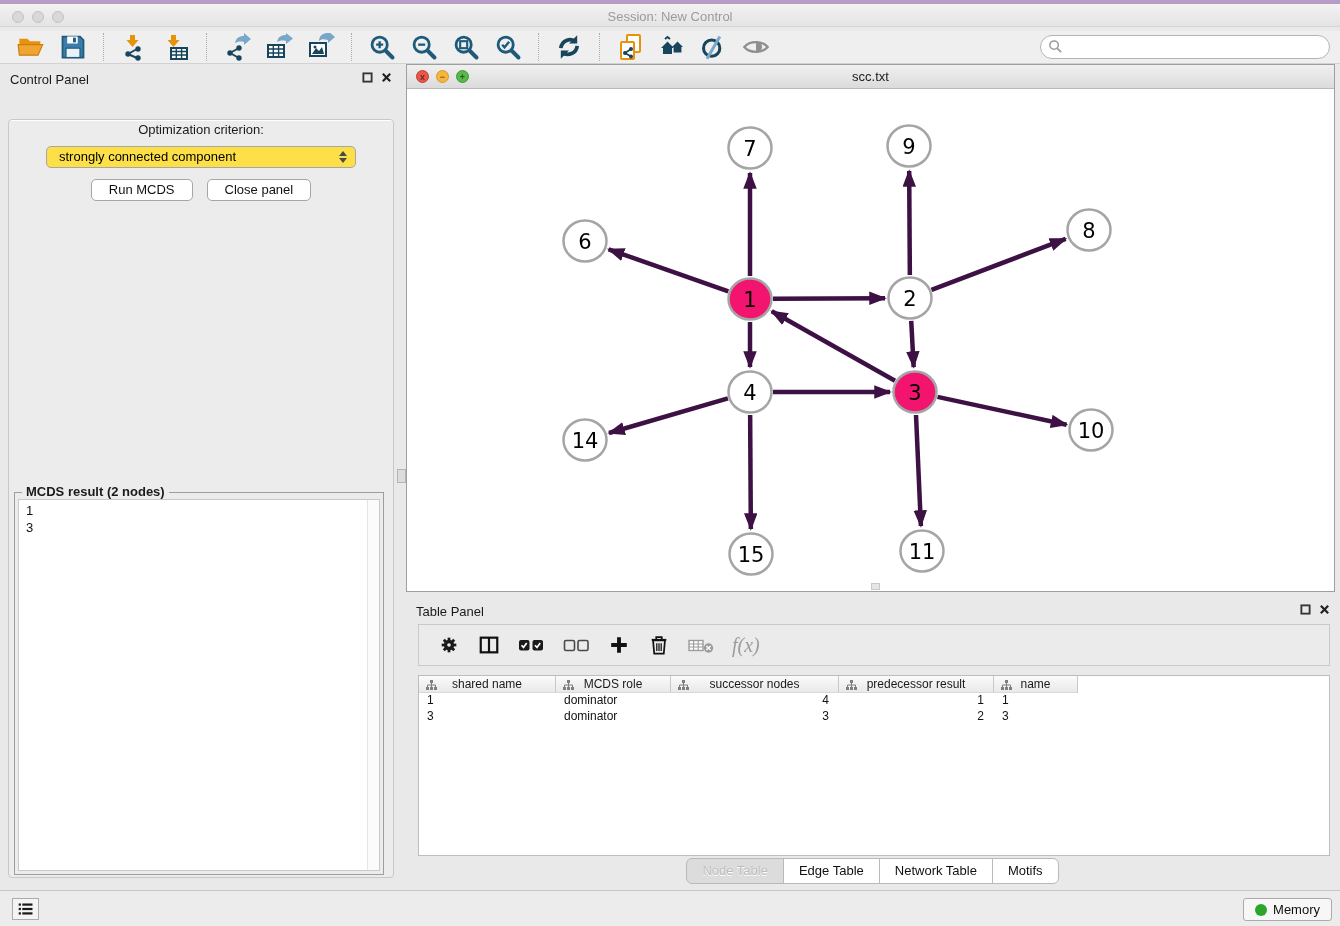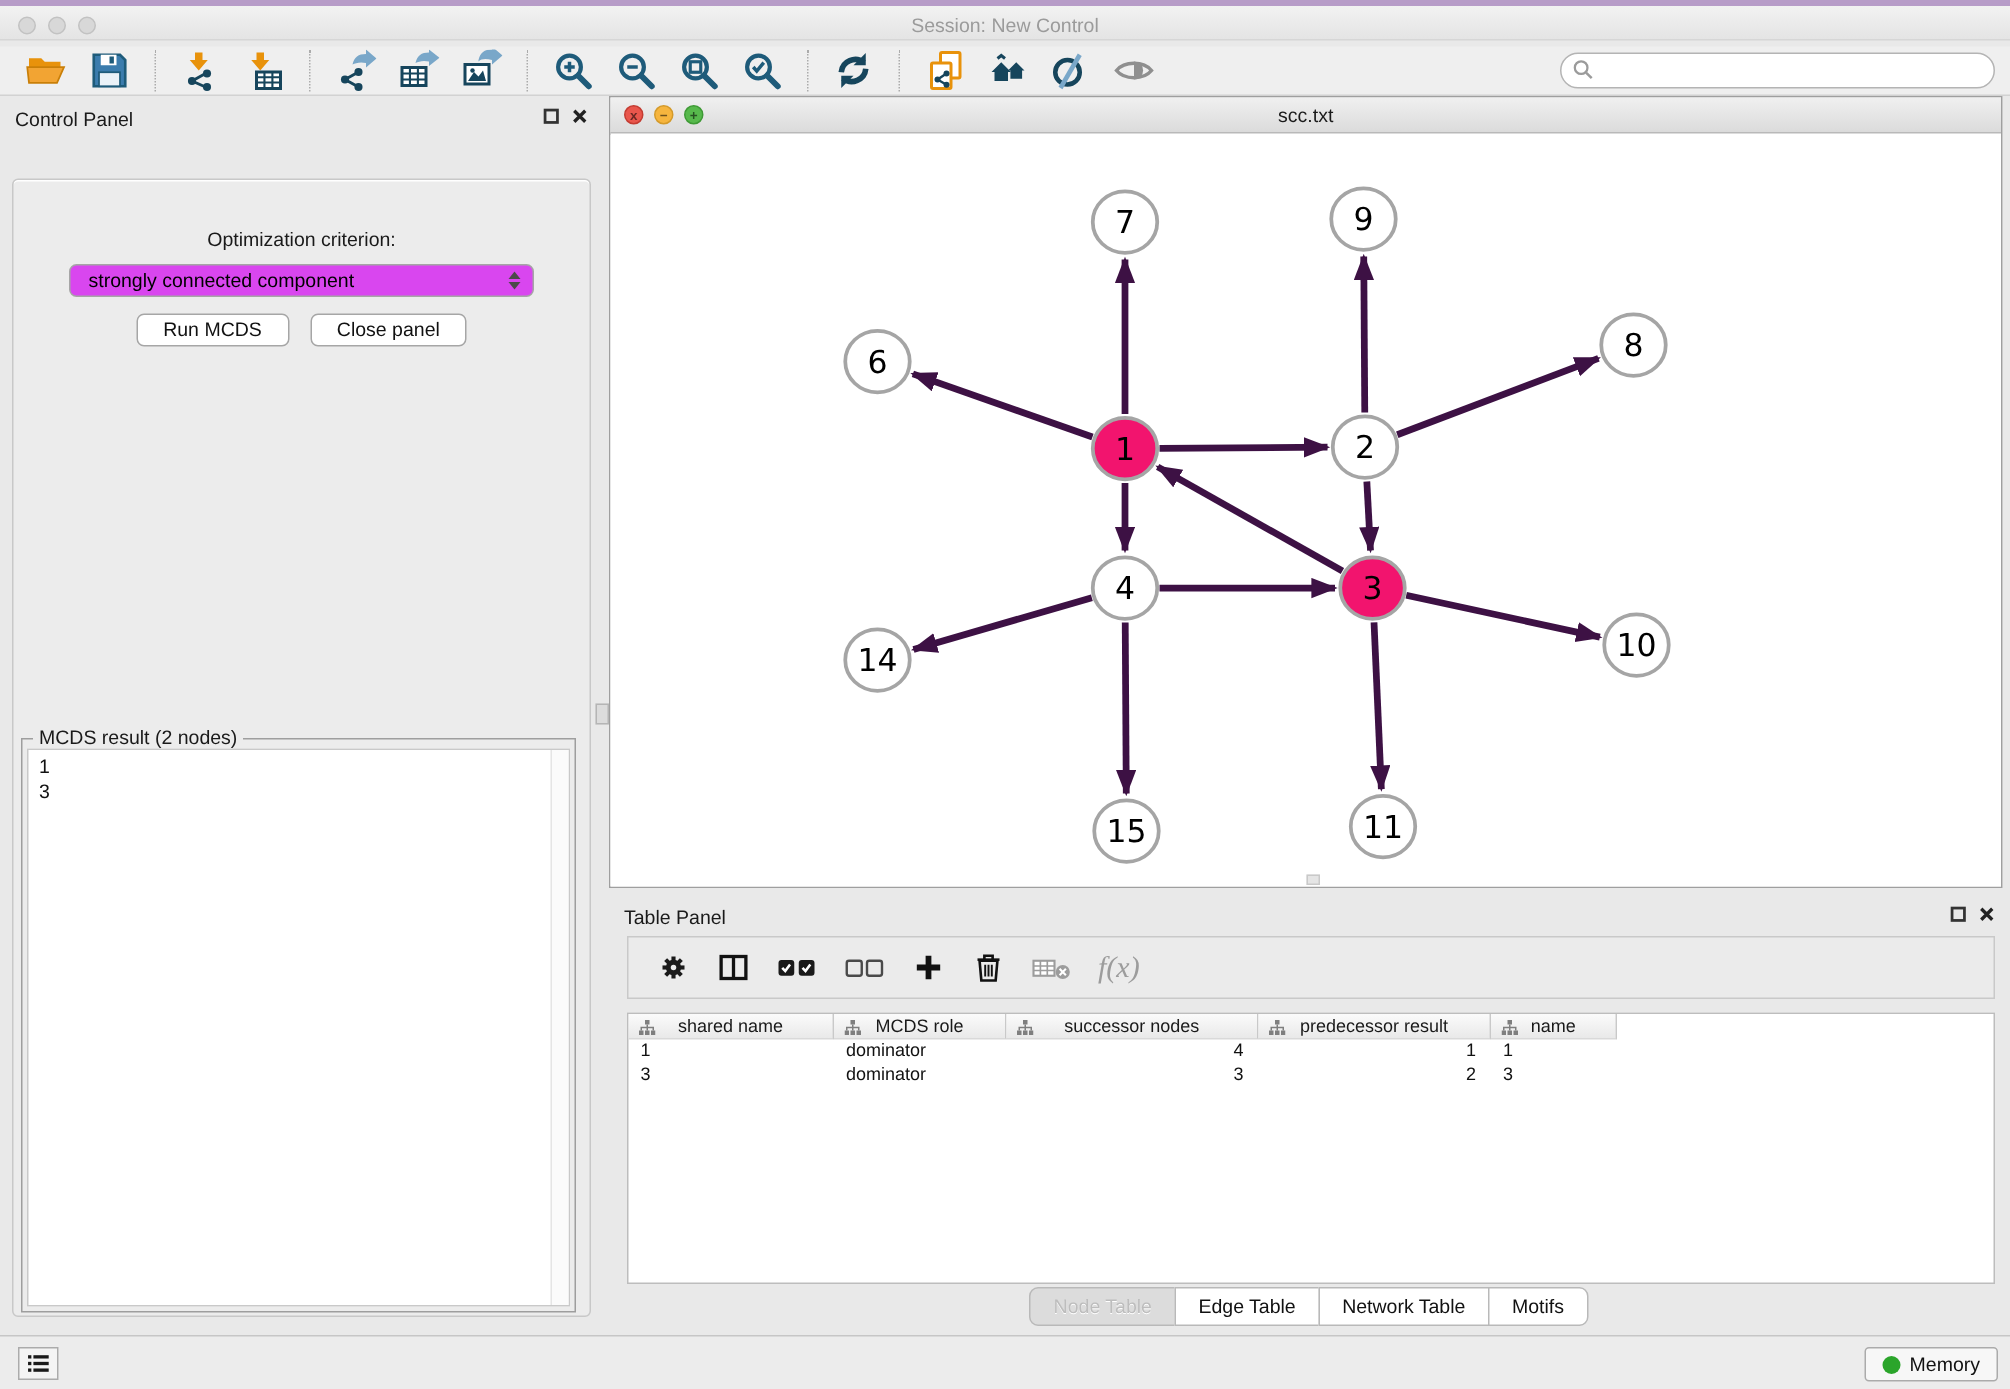--- a/index.html
+++ b/index.html
@@ -29,32 +29,32 @@
   .control-panel { position:absolute; left:0; top:64px; width:402px; height:818px;padding-left:24px; }
   .panel-title { position:absolute; left:10px; top:8px; font-size:13px; color:#1a1a1a; }
   .win-btns { position:absolute; right:10px; top:8px; display:flex; gap:8px; align-items:center; }
   .win-btns svg { width:11px; height:11px; }
   .cp-tabs { position:absolute; left:0; right:0; top:33px; display:flex; justify-content:center; z-index:2; }
   .cp-tab { border:1px solid #B9B9B9; background:#fff; color:#111; font-size:13px; padding:3px 13px 4px;
     margin-left:-1px; }
   .cp-tab.sel { background:#ECECEC; color:#B5B5B5; border-radius:6px 6px 0 0; border-color:#C4C4C4; padding:4px 15px 5px; margin-top:-1px; }
   .cp-body { position:absolute; left:8px; right:8px; top:55px; bottom:4px; background:#ECECEC;
     border:1px solid #C8C8C8; border-radius:4px; box-shadow:inset 0 1px 0 #fff; }
-  .opt-label { text-align:center; margin-top:32px; font-size:13px; color:#1a1a1a; }
-  .dropdown { position:relative; margin:9px auto 0; width:310px; height:22px; background:#d946ef;
+  .opt-label { text-align:center; margin-top:2px; font-size:13px; color:#1a1a1a; }
+  .dropdown { position:relative; margin:9px auto 0; width:310px; height:22px; background:#fde047;
     border:1px solid #A6A6A6; border-radius:5px; font-size:13px; line-height:20px; padding-left:12px; }
   .dd-arrows { position:absolute; right:8px; top:4px; display:flex; flex-direction:column; gap:2px; }
   .dd-arrows i { display:block; width:0; height:0; border-left:4px solid transparent; border-right:4px solid transparent; }
   .dd-arrows .up { border-bottom:5px solid #4a4a4a; }
   .dd-arrows .dn { border-top:5px solid #4a4a4a; }
   .btn-row { display:flex; justify-content:center; gap:14px; margin-top:11px; }
   .cp-btn { background:#fff; border:1px solid #A6A6A6; border-radius:5px; height:22px; padding:0 17px;
     font-size:13px; line-height:20px; color:#111; cursor:default; }
   .result-group { position:absolute; left:5px; right:9px; top:372px; bottom:2px; border:1px solid #9E9E9E; }
-  .result-label { position:absolute; top:-9px; left:7px; background:#ECECEC; padding:0 4px; font-size:13px; color:#1a1a1a; }
+  .result-label { position:absolute; top:-9px; left:7px; background:#ECECEC; padding:0 4px; font-size:13px; color:#1a1a1a;font-weight:bold; }
   .result-area { position:absolute; left:3px; right:3px; top:6px; bottom:3px; background:#fff;
     border:1px solid #C9C9C9; font-size:13px; line-height:17px; padding:2px 14px 0 7px; white-space:pre; color:#111; }
   .result-scroll { position:absolute; right:4px; top:7px; bottom:4px; width:12px; background:#FBFBFB; border-left:1px solid #E5E5E5; }
 
   .v-grip { position:absolute; left:397px; top:469px; width:9px; height:14px; background:#DCDCDC; border:1px solid #B5B5B5; }
 
   
   .net-window { position:absolute; left:406px; top:64px; width:929px; height:528px;
     border:1px solid #9F9F9F; background:#fff; }
   .net-titlebar { position:relative; height:24px; background:linear-gradient(#F0F0F0,#DBDBDB); border-bottom:1px solid #B9B9B9; }

